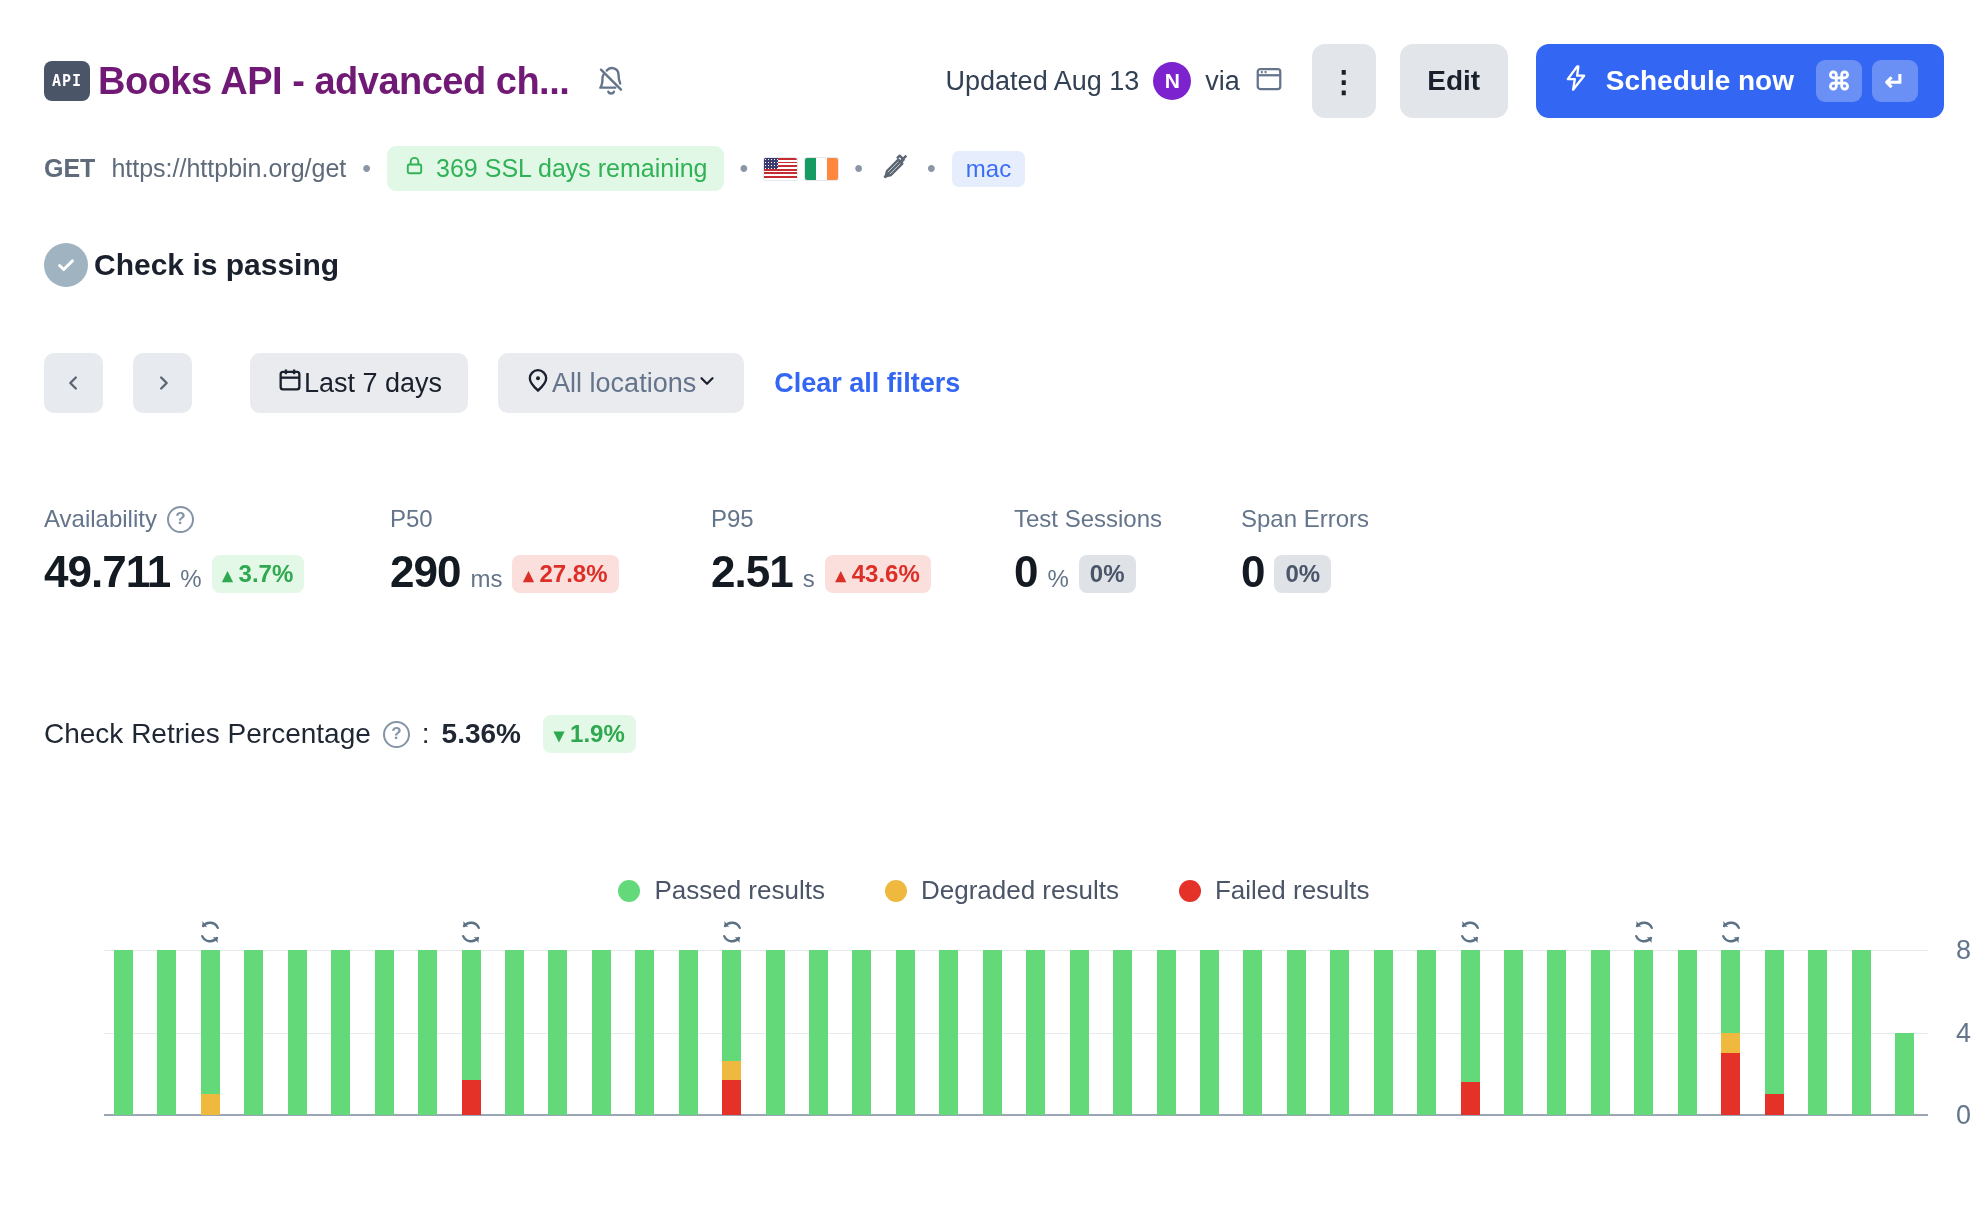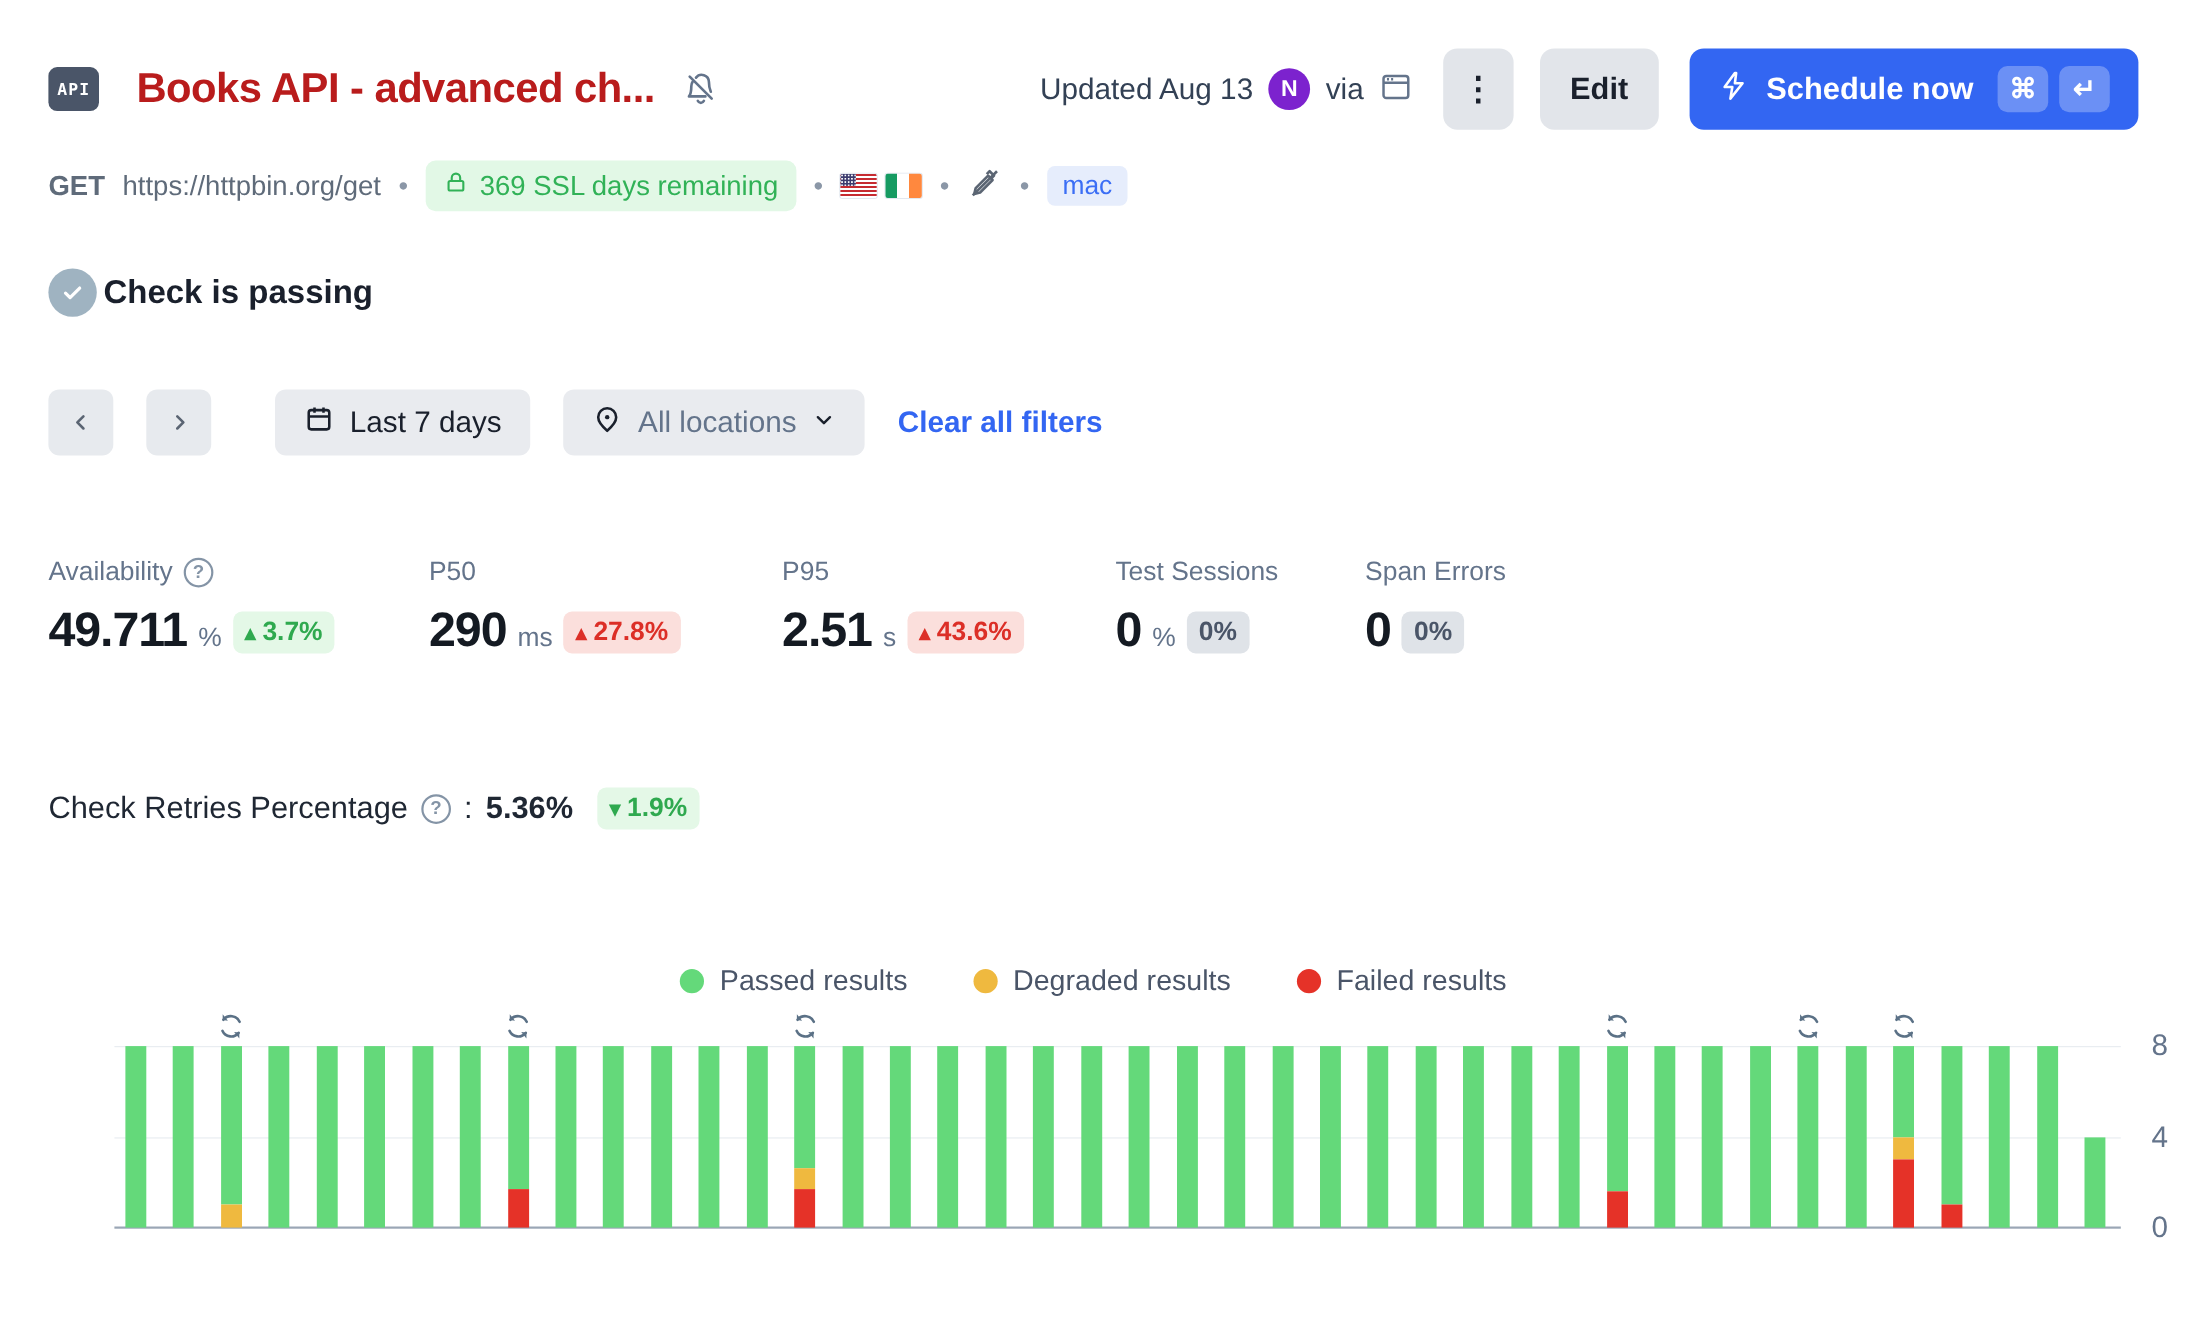--- a/index.html
+++ b/index.html
@@ -19,21 +19,21 @@
   .api-badge {
     width:46px; height:40px; border-radius:8px;
     background:#4a5568; color:#fff;
     font-family:"DejaVu Sans Mono", monospace;
     font-size:15px; font-weight:bold; letter-spacing:1px;
     display:flex; align-items:center; justify-content:center;
     flex:0 0 auto;
   }
   .page-title {
     font-size:38px; font-weight:700; letter-spacing:-0.5px;
-    margin-left:34px; color:#b91c1c; white-space:nowrap;
+    margin-left:8px; color:#701a75; white-space:nowrap;
   }
   .bell-icon { margin-left:26px; display:flex; align-items:center; }
   .header-spacer { flex:1; }
   .updated-group { display:flex; align-items:center; gap:14px; margin-right:28px; }
   .updated-text { font-size:27px; color:#334155; white-space:nowrap; }
   .avatar {
     width:38px; height:38px; border-radius:50%;
     background:#7c22ce; color:#fff; font-size:21px; font-weight:700;
     display:flex; align-items:center; justify-content:center;
   }
@@ -87,21 +87,21 @@
 
   
   .filter-row { display:flex; align-items:center; margin-top:66px; gap:0; }
   .nav-btn {
     width:59px; height:60px; border-radius:10px; background:#e7eaee; border:none; cursor:pointer;
     display:flex; align-items:center; justify-content:center;
   }
   .nav-btn + .nav-btn { margin-left:30px; }
   .pill-btn {
     height:60px; border-radius:10px; background:#e9ebef; border:none; cursor:pointer;
-    display:flex; align-items:center; gap:14px; padding:0 26px;
+    display:flex; align-items:center; padding:0 26px;
     font-size:27px; color:#1a202c; font-family:"Liberation Sans", sans-serif;
   }
   .date-btn { margin-left:58px; }
   .loc-btn { margin-left:30px; }
   .loc-label { color:#64748b; }
   .clear-link { margin-left:30px; font-size:27px; font-weight:700; color:#3366f2; text-decoration:none; }
 
   
   .metrics-row { display:flex; margin-top:92px; }
   .metric { flex:0 0 auto; }

